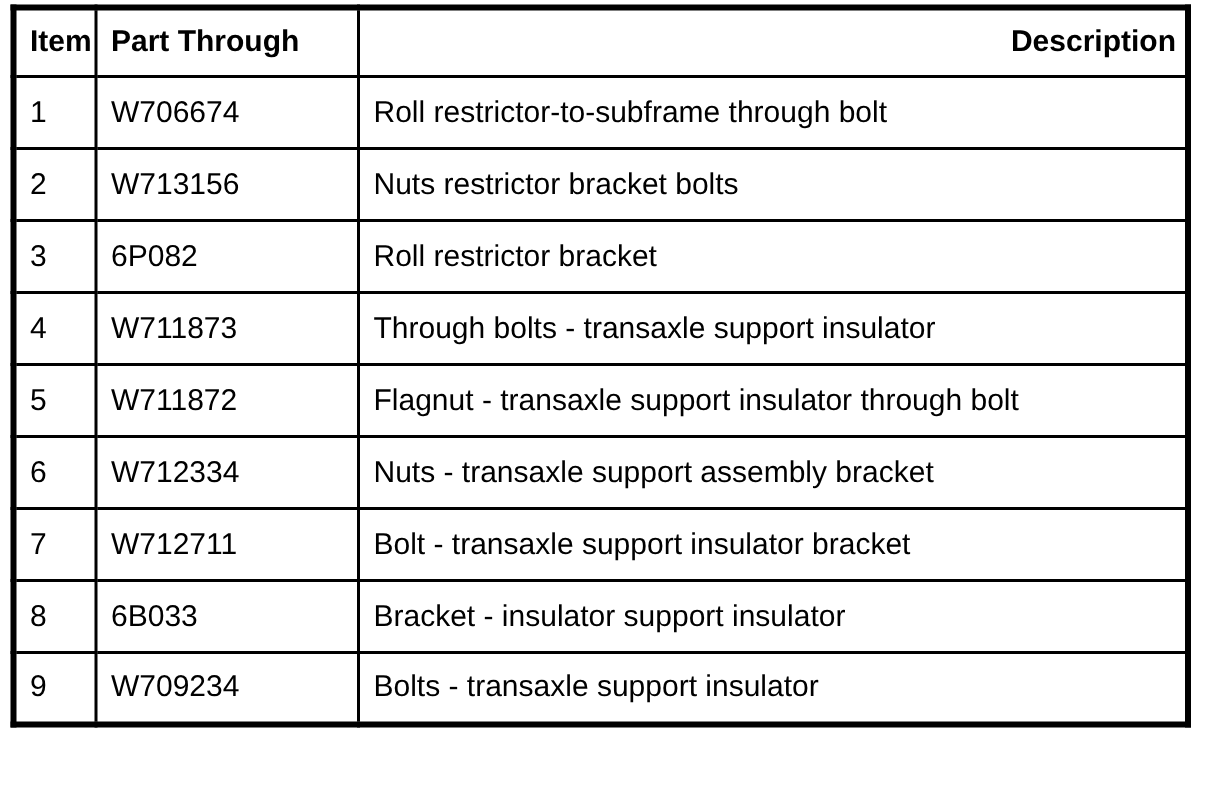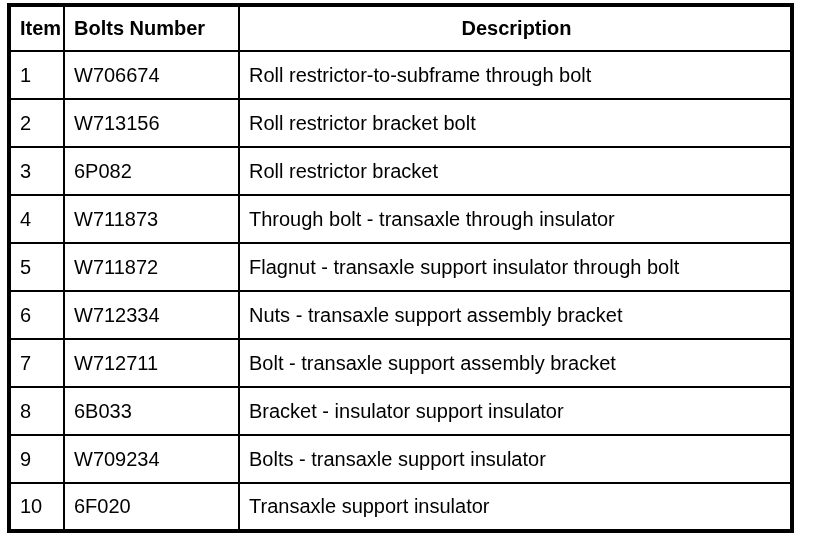--- a/index.html
+++ b/index.html
@@ -42,89 +42,84 @@
     vertical-align: middle;
     white-space: nowrap;
     overflow: hidden;
   }
   thead th {
     height: 46px;
     font-weight: bold;
     text-align: left;
   }
   thead th.center {
-    text-align: center;
+    text-align: right;
   }
   tbody td {
     height: 48px;
     font-weight: normal;
     text-align: left;
   }
 </style>
 </head>
 <body>
 
 <table class="parts-table">
   <colgroup>
     <col class="col-item">
     <col class="col-part">
     <col class="col-desc">
   </colgroup>
   <thead>
     <tr>
       <th>Item</th>
-      <th>Bolts Number</th>
+      <th>Part Through</th>
       <th class="center">Description</th>
     </tr>
   </thead>
   <tbody>
     <tr>
       <td>1</td>
       <td>W706674</td>
       <td>Roll restrictor-to-subframe through bolt</td>
     </tr>
     <tr>
       <td>2</td>
       <td>W713156</td>
-      <td>Roll restrictor bracket bolt</td>
+      <td>Nuts restrictor bracket bolts</td>
     </tr>
     <tr>
       <td>3</td>
       <td>6P082</td>
       <td>Roll restrictor bracket</td>
     </tr>
     <tr>
       <td>4</td>
       <td>W711873</td>
-      <td>Through bolt - transaxle through insulator</td>
+      <td>Through bolts - transaxle support insulator</td>
     </tr>
     <tr>
       <td>5</td>
       <td>W711872</td>
       <td>Flagnut - transaxle support insulator through bolt</td>
     </tr>
     <tr>
       <td>6</td>
       <td>W712334</td>
       <td>Nuts - transaxle support assembly bracket</td>
     </tr>
     <tr>
       <td>7</td>
       <td>W712711</td>
-      <td>Bolt - transaxle support assembly bracket</td>
+      <td>Bolt - transaxle support insulator bracket</td>
     </tr>
     <tr>
       <td>8</td>
       <td>6B033</td>
       <td>Bracket - insulator support insulator</td>
     </tr>
     <tr>
       <td>9</td>
       <td>W709234</td>
       <td>Bolts - transaxle support insulator</td>
     </tr>
-    <tr>
-      <td>10</td>
-      <td>6F020</td>
-      <td>Transaxle support insulator</td>
-    </tr>
   </tbody>
 </table>
 
 </body></html>

